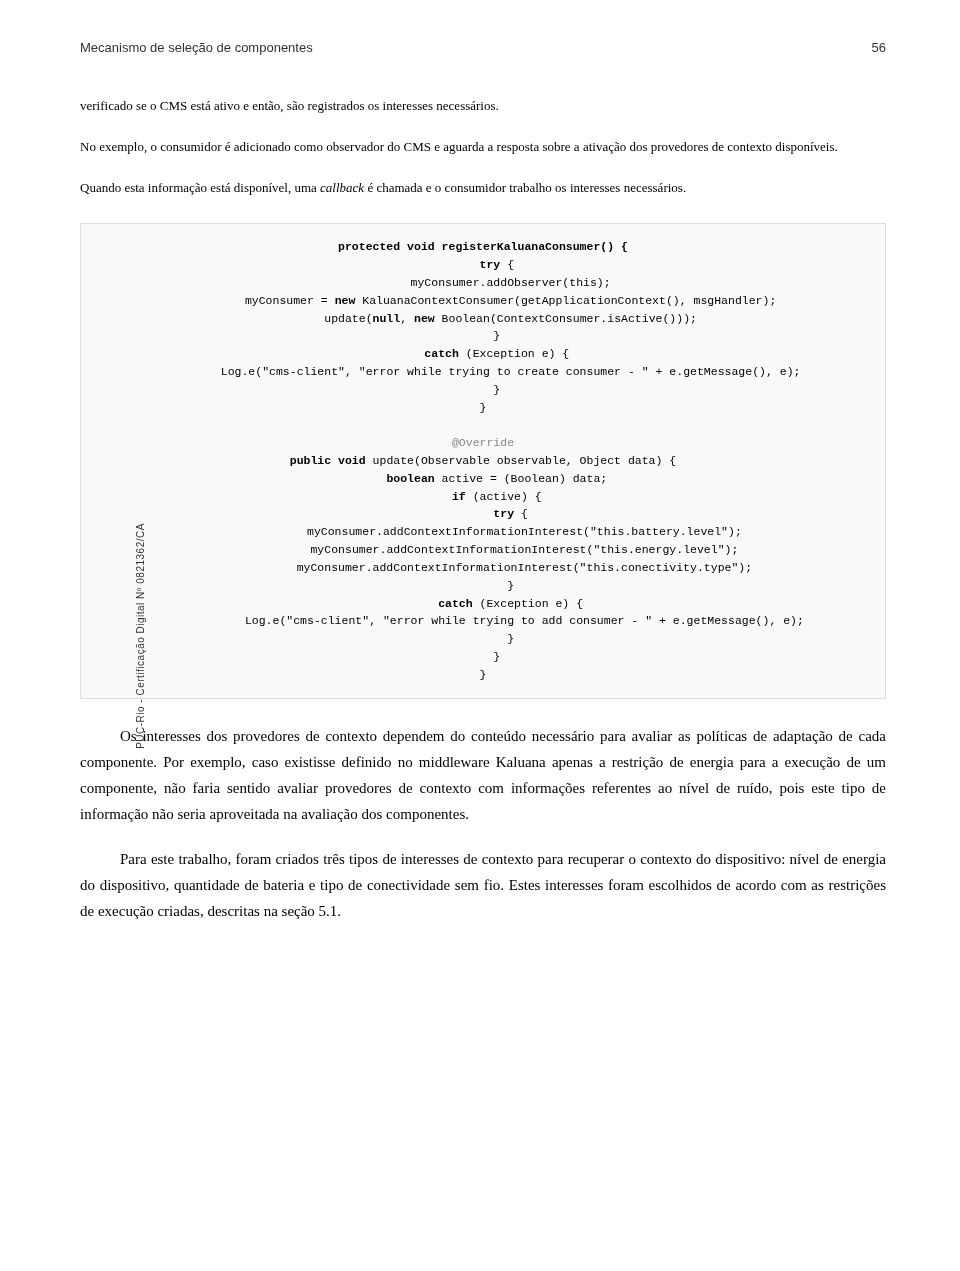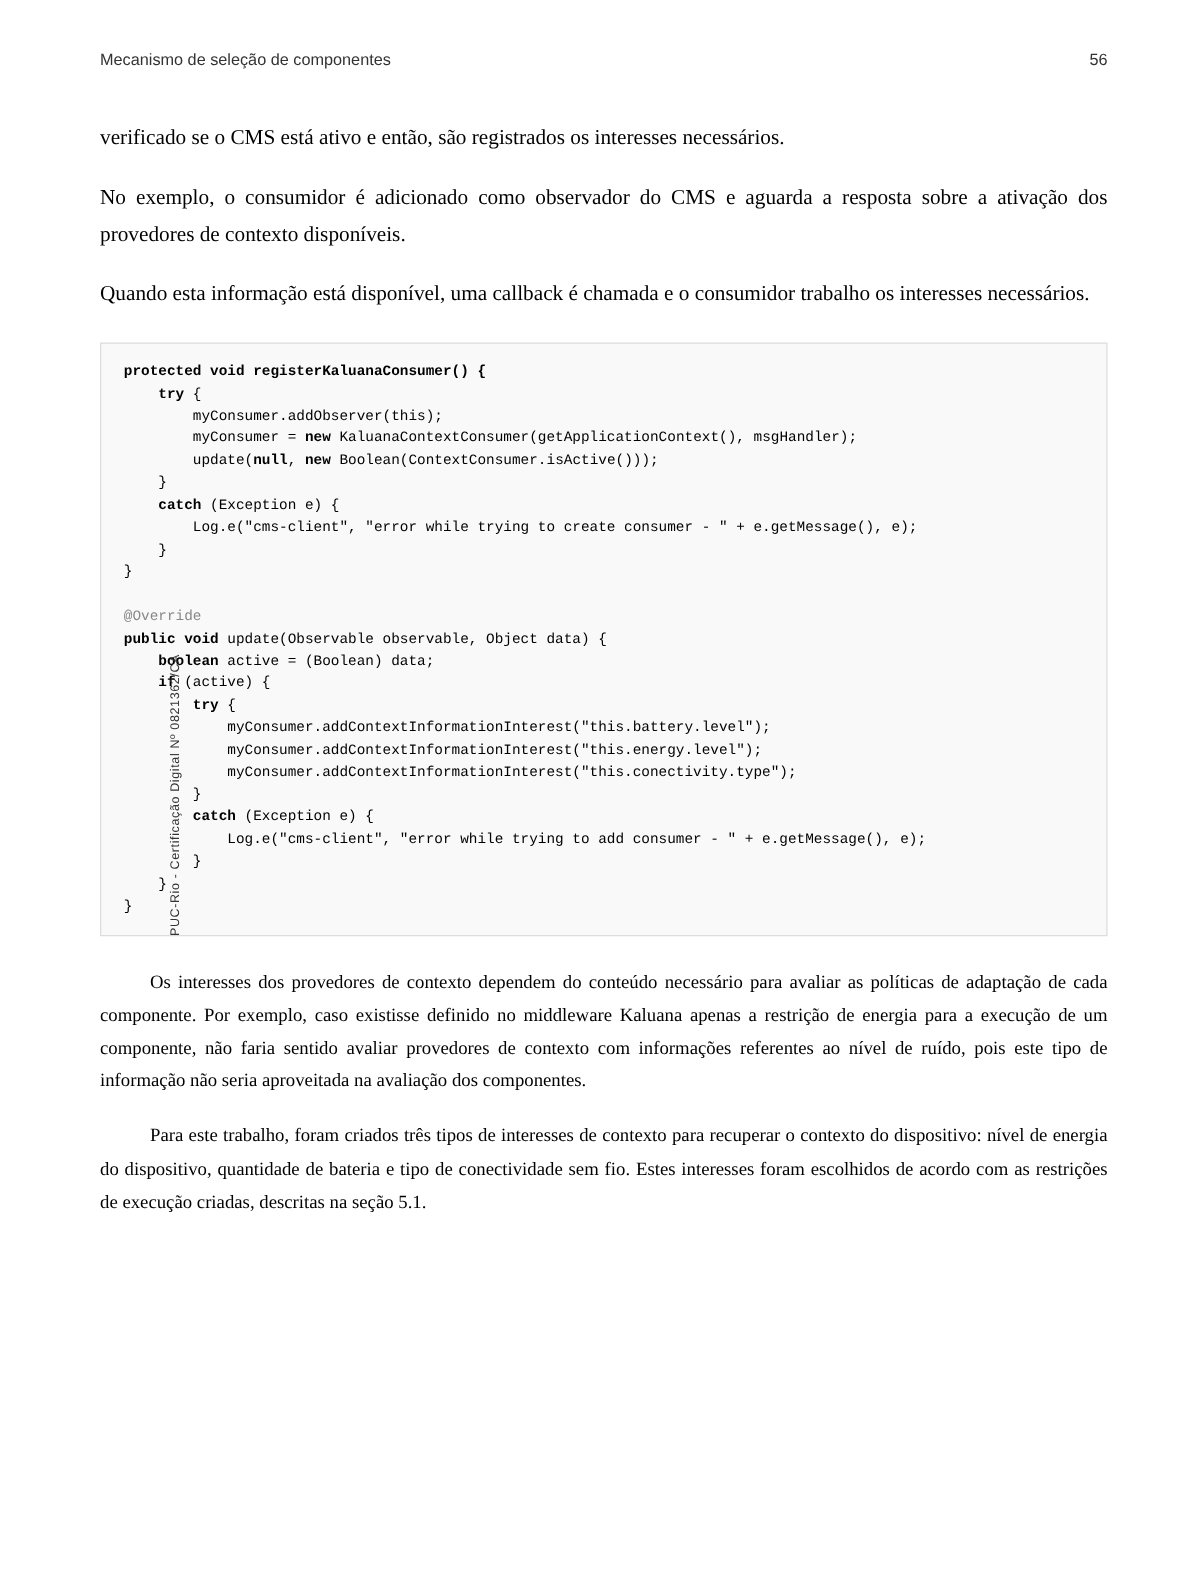--- a/index.html
+++ b/index.html
@@ -49,42 +49,44 @@
 
     
     .content {
       line-height: 1.7;
     }
 
     .paragraph {
       text-align: justify;
       margin-bottom: 18px;
       line-height: 1.75;
-      font-size: 17px;
+      font-size: 13px;
     }
 
     .paragraph .italic {
+      font-style: italic;
     }
 
     
     .code-block {
       background: #f9f9f9;
       border: 1px solid #ddd;
       padding: 14px 18px;
       font-family: "Courier New", Courier, monospace;
       font-size: 11.5px;
       line-height: 1.55;
       margin: 24px 0;
       color: #000;
       overflow: hidden;
     }
 
     .code-line {
       white-space: pre;
       display: block;
+      text-align: center;
     }
 
     .code-keyword {
       font-weight: bold;
       color: #000;
     }
 
     .code-annotation {
       color: #888;
     }

